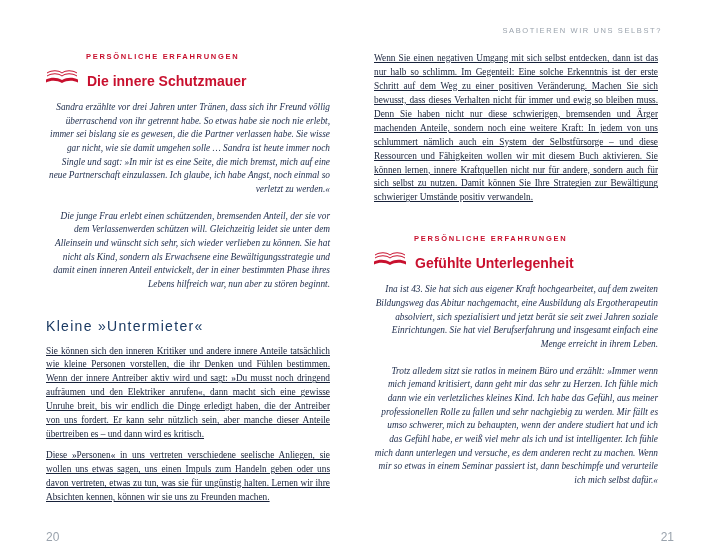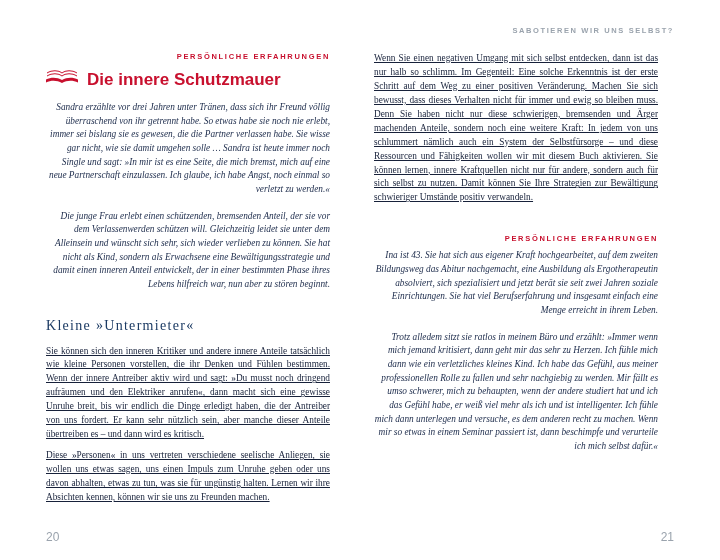--- a/index.html
+++ b/index.html
@@ -15,27 +15,26 @@
   }
   .page {
     position: relative;
     width: 720px;
     height: 560px;
     box-sizing: border-box;
   }
   .running-head {
     position: absolute;
     top: 26px;
-    right: 46px;
+    right: 58px;
     font-family: "Liberation Sans", sans-serif;
     font-size: 7.5px;
     letter-spacing: 1.6px;
     color: #9aa3ad;
     text-transform: uppercase;
-    font-weight: bold;
   }
   .columns {
     position: absolute;
     top: 52px;
     left: 46px;
     right: 46px;
     bottom: 46px;
     display: flex;
     gap: 44px;
   }
@@ -47,54 +46,53 @@
   .col-right { padding-top: 0; }
 
   .eyebrow {
     font-family: "Liberation Sans", sans-serif;
     font-size: 7.5px;
     font-weight: bold;
     letter-spacing: 1.7px;
     color: #c8102e;
     text-transform: uppercase;
     margin: 0 0 6px 40px;
-    text-align: right;
   }
   .sec-head-row {
     display: flex;
     align-items: flex-end;
     gap: 9px;
     margin-bottom: 13px;
   }
   .book-icon {
     width: 32px;
     height: 20px;
     flex: 0 0 auto;
     margin-bottom: 1px;
   }
   .sec-title {
     font-family: "Liberation Sans", sans-serif;
-    font-size: 17px;
+    font-size: 14px;
     font-weight: bold;
     color: #c8102e;
     line-height: 1;
     margin: 0;
   }
   .italic-para {
     font-style: italic;
     font-size: 9.3px;
     line-height: 1.47;
     color: #1b2a4a;
     margin: 0 0 0 0;
     text-align: right;
   }
   .italic-para + .italic-para { margin-top: 13px; }
 
   .heading2 {
-    font-family: Liberation Serif, serif;
+    font-family: Liberation Sans, sans-serif;
     font-size: 14px;
     font-weight: normal;
     letter-spacing: 1.3px;
     color: #1b3a63;
     margin: 26px 0 11px 0;
   }
   .body-para {
     font-size: 9.3px;
     line-height: 1.5;
     color: #17213a;
@@ -139,32 +137,42 @@
         </span>
         <h1 class="sec-title">Die innere Schutzmauer</h1>
       </div>
 
       <p class="italic-para">Sandra erzählte vor drei Jahren unter Tränen, dass sich ihr Freund völlig überraschend von ihr getrennt habe. So etwas habe sie noch nie erlebt, immer sei bislang sie es gewesen, die die Partner verlassen habe. Sie wisse gar nicht, wie sie damit umgehen solle … Sandra ist heute immer noch Single und sagt: »In mir ist es eine Seite, die mich bremst, mich auf eine neue Partnerschaft einzulassen. Ich glaube, ich habe Angst, noch einmal so verletzt zu werden.«</p>
       <p class="italic-para">Die junge Frau erlebt einen schützenden, bremsenden Anteil, der sie vor dem Verlassenwerden schützen will. Gleichzeitig leidet sie unter dem Alleinsein und wünscht sich sehr, sich wieder verlieben zu können. Sie hat nicht als Kind, sondern als Erwachsene eine Bewältigungsstrategie und damit einen inneren Anteil entwickelt, der in einer bestimmten Phase ihres Lebens hilfreich war, nun aber zu stören beginnt.</p>
 
       <h2 class="heading2">Kleine »Untermieter«</h2>
 
       <p class="body-para">Sie können sich den inneren Kritiker und andere innere Anteile tatsächlich wie kleine Personen vorstellen, die ihr Denken und Fühlen bestimmen. Wenn der innere Antreiber aktiv wird und sagt: »Du musst noch dringend aufräumen und den Elektriker anrufen«, dann macht sich eine gewisse Unruhe breit, bis wir endlich die Dinge erledigt haben, die der Antreiber von uns fordert. Er kann sehr nützlich sein, aber manche dieser Anteile übertreiben es – und dann wird es kritisch.</p>
-      <p class="body-para">Diese »Personen« in uns vertreten verschiedene seelische Anliegen, sie wollen uns etwas sagen, uns einen Impuls zum Unruhe geben oder uns davon abhalten, etwas zu tun, was sie für ungünstig halten. Lernen wir ihre Absichten kennen, können wir sie uns zu Freunden machen.</p>
+      <p class="body-para">Diese »Personen« in uns vertreten verschiedene seelische Anliegen, sie wollen uns etwas sagen, uns einen Impuls zum Handeln geben oder uns davon vertreten, etwas zu tun, was sie für ungünstig halten. Lernen wir ihre Absichten kennen, können wir sie uns zu Freunden machen.</p>
 
     </div>
 
     <div class="col col-right">
 
       <p class="body-para">Wenn Sie einen negativen Umgang mit sich selbst entdecken, dann ist das nur halb so schlimm. Im Gegenteil: Eine solche Erkenntnis ist der erste Schritt auf dem Weg zu einer positiven Veränderung. Machen Sie sich bewusst, dass dieses Verhalten nicht für immer und ewig so bleiben muss. Denn Sie haben nicht nur diese schwierigen, bremsenden und Ärger machenden Anteile, sondern noch eine weitere Kraft: In jedem von uns schlummert nämlich auch ein System der Selbstfürsorge – und diese Ressourcen und Fähigkeiten wollen wir mit diesem Buch aktivieren. Sie können lernen, innere Kraftquellen nicht nur für andere, sondern auch für sich selbst zu nutzen. Damit können Sie Ihre Strategien zur Bewältigung schwieriger Umstände positiv verwandeln.</p>
 
       <div class="spacer-24"></div>
 
       <div class="eyebrow">Persönliche Erfahrungen</div>
 
+      <div class="sec-head-row">
+        <span class="book-icon">
+          <svg viewBox="0 0 64 38" width="32" height="20" xmlns="http://www.w3.org/2000/svg">
+            <path d="M2 10 C12 4, 24 4, 32 10 C40 4, 52 4, 62 10 L62 12 C52 6, 40 6, 32 12 C24 6, 12 6, 2 12 Z" fill="#c8102e"></path>
+            <path d="M2 16 C12 10, 24 10, 32 16 C40 10, 52 10, 62 16 L62 18 C52 12, 40 12, 32 18 C24 12, 12 12, 2 18 Z" fill="#c8102e"></path>
+            <path d="M0 24 C10 19, 22 19, 32 25 C42 19, 54 19, 64 24 L64 30 C54 25, 42 25, 32 31 C22 25, 10 25, 0 30 Z" fill="#c8102e"></path>
+          </svg>
+        </span>
+        <h1 class="sec-title">Gefühlte Unterlegenheit</h1>
+      </div>
 
       <p class="italic-para">Ina ist 43. Sie hat sich aus eigener Kraft hochgearbeitet, auf dem zweiten Bildungsweg das Abitur nachgemacht, eine Ausbildung als Ergotherapeutin absolviert, sich spezialisiert und jetzt berät sie seit zwei Jahren soziale Einrichtungen. Sie hat viel Berufserfahrung und insgesamt einfach eine Menge erreicht in ihrem Leben.</p>
       <p class="italic-para">Trotz alledem sitzt sie ratlos in meinem Büro und erzählt: »Immer wenn mich jemand kritisiert, dann geht mir das sehr zu Herzen. Ich fühle mich dann wie ein verletzliches kleines Kind. Ich habe das Gefühl, aus meiner professionellen Rolle zu fallen und sehr nachgiebig zu werden. Mir fällt es umso schwerer, mich zu behaupten, wenn der andere studiert hat und ich das Gefühl habe, er weiß viel mehr als ich und ist intelligenter. Ich fühle mich dann unterlegen und versuche, es dem anderen recht zu machen. Wenn mir so etwas in einem Seminar passiert ist, dann beschimpfe und verurteile ich mich selbst dafür.«</p>
 
     </div>
 
   </div>
 
   <div class="folio folio-left">20</div>
   <div class="folio folio-right">21</div>

